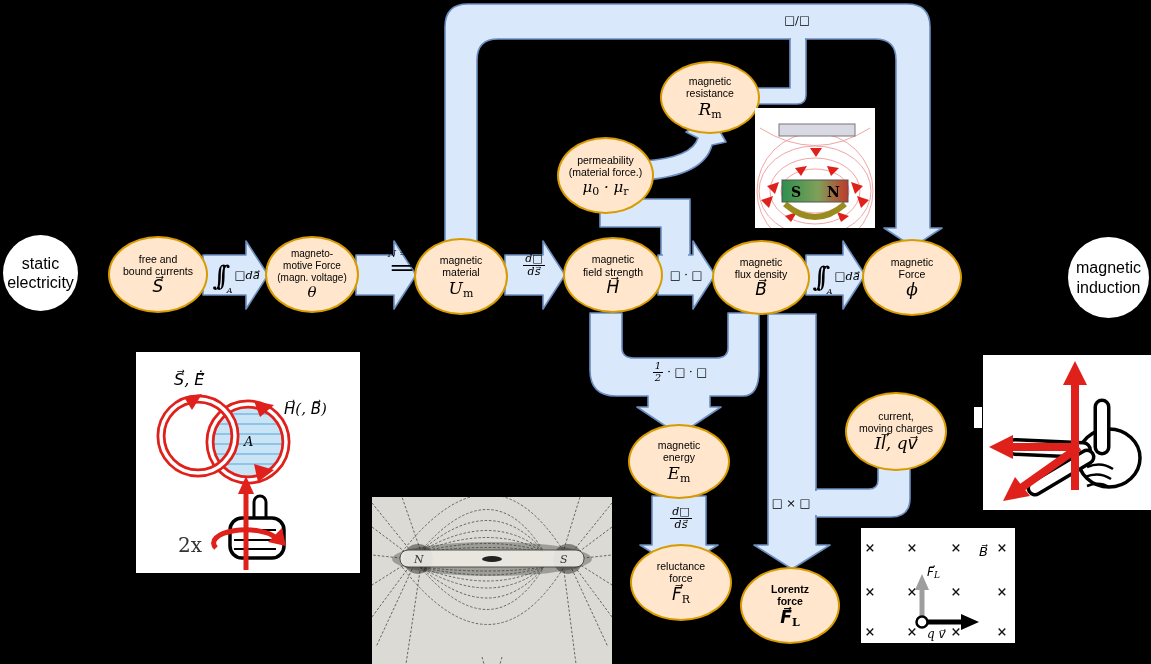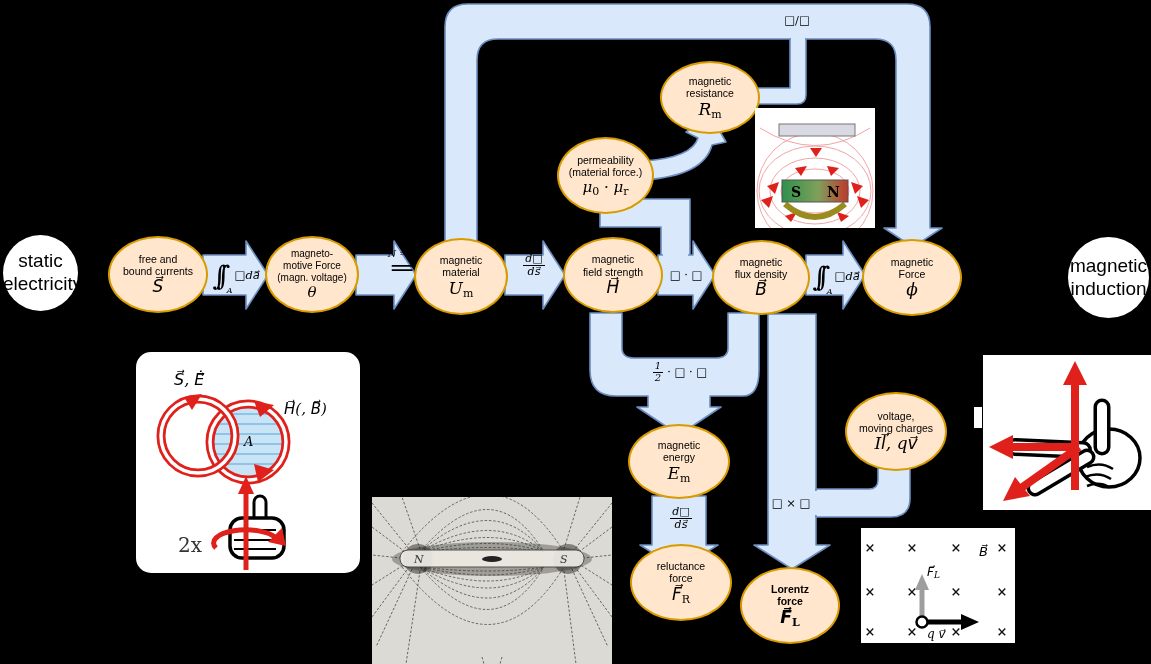--- a/index.html
+++ b/index.html
@@ -6,21 +6,21 @@
   #stage{position:relative;width:1151px;height:664px;background:#000;overflow:hidden;
          font-family:"Liberation Sans",sans-serif;color:#000;}
   #pipes{position:absolute;left:0;top:0;z-index:1;}
   .node{position:absolute;z-index:2;background:#ffe6cc;border:2px solid #d79b00;border-radius:50%;
         display:flex;flex-direction:column;align-items:center;justify-content:center;
         text-align:center;box-sizing:border-box;}
   .nl{font-size:10.5px;line-height:1.18;}
   .sym{font-family:"DejaVu Serif","DejaVu Sans",serif;font-style:italic;font-size:17px;line-height:1.05;margin-top:1px;}
   .msub{font-size:11px;font-style:normal;vertical-align:-3px;font-family:"DejaVu Serif","DejaVu Sans",serif;}
   .terminal{position:absolute;z-index:2;background:#fff;border-radius:50%;display:flex;flex-direction:column;
-        justify-content:center;text-align:center;font-size:19px;line-height:1.2;}
+        justify-content:center;text-align:center;font-size:16px;line-height:1.2;}
   .op{position:absolute;z-index:3;text-align:center;font-size:11.5px;
       font-family:"DejaVu Serif","DejaVu Sans",serif;}
   .frac{display:inline-block;text-align:center;font-size:11px;font-style:italic;line-height:1.05;}
   .frac .num{display:block;border-bottom:1.2px solid #000;padding:0 2px;}
   .frac .den{display:block;}
   .intwrap{display:flex;align-items:center;justify-content:center;}
   .bigint{font-size:27px;font-style:italic;letter-spacing:-0.38em;line-height:1;}
   .intsub{font-size:8px;font-style:italic;align-self:flex-end;margin:0 2px 6px 7px;}
   .intrest{font-size:11.5px;font-style:italic;}
   .n1top{display:block;font-size:9.5px;font-style:italic;}
@@ -125,21 +125,21 @@
     <div class="sym" style="font-size:15px"><span>μ</span><span class="msub">0</span><span> · </span><span>μ</span><span class="msub">r</span></div>
   </div>
 
   <div class="node" style="left:628px;top:424px;width:102px;height:75px;">
     <div class="nl">magnetic</div>
     <div class="nl">energy</div>
     <div class="sym"><span>E</span><span class="msub">m</span></div>
   </div>
 
   <div class="node" style="left:845px;top:392px;width:102px;height:79px;">
-    <div class="nl">voltage,</div>
+    <div class="nl">current,</div>
     <div class="nl">moving charges</div>
     <div class="sym">Il⃗, qv⃗</div>
   </div>
 
   <div class="node" style="left:630px;top:544px;width:102px;height:77px;">
     <div class="nl">reluctance</div>
     <div class="nl">force</div>
     <div class="sym"><span>F⃗</span><span class="msub">R</span></div>
   </div>
 
@@ -187,21 +187,21 @@
   </div>
 
   <div class="op" style="left:760px;top:496px;width:62px;">
     <span>□ × □</span>
   </div>
 
   <div class="op" style="left:652px;top:506px;width:58px;">
     <span class="frac"><span class="num">d□</span><span class="den">ds⃗</span></span>
   </div>
 
-  <div class="figbox" style="left:136px;top:352px;width:224px;height:221px;border-radius:15px;">
+  <div class="figbox" style="left:136px;top:352px;width:224px;height:221px;">
     <svg width="224" height="221" viewBox="0 0 224 221">
       <defs>
         <clipPath id="rc">
             <circle cx="112" cy="90" r="38"></circle>
           </clipPath>
       </defs>
 
       <circle cx="112" cy="90" r="38" fill="#c9e4f5"></circle>
       <g clip-path="url(#rc)" stroke="#8fc3e8" stroke-width="2">
         <line x1="70" y1="62" x2="154" y2="62"></line>

